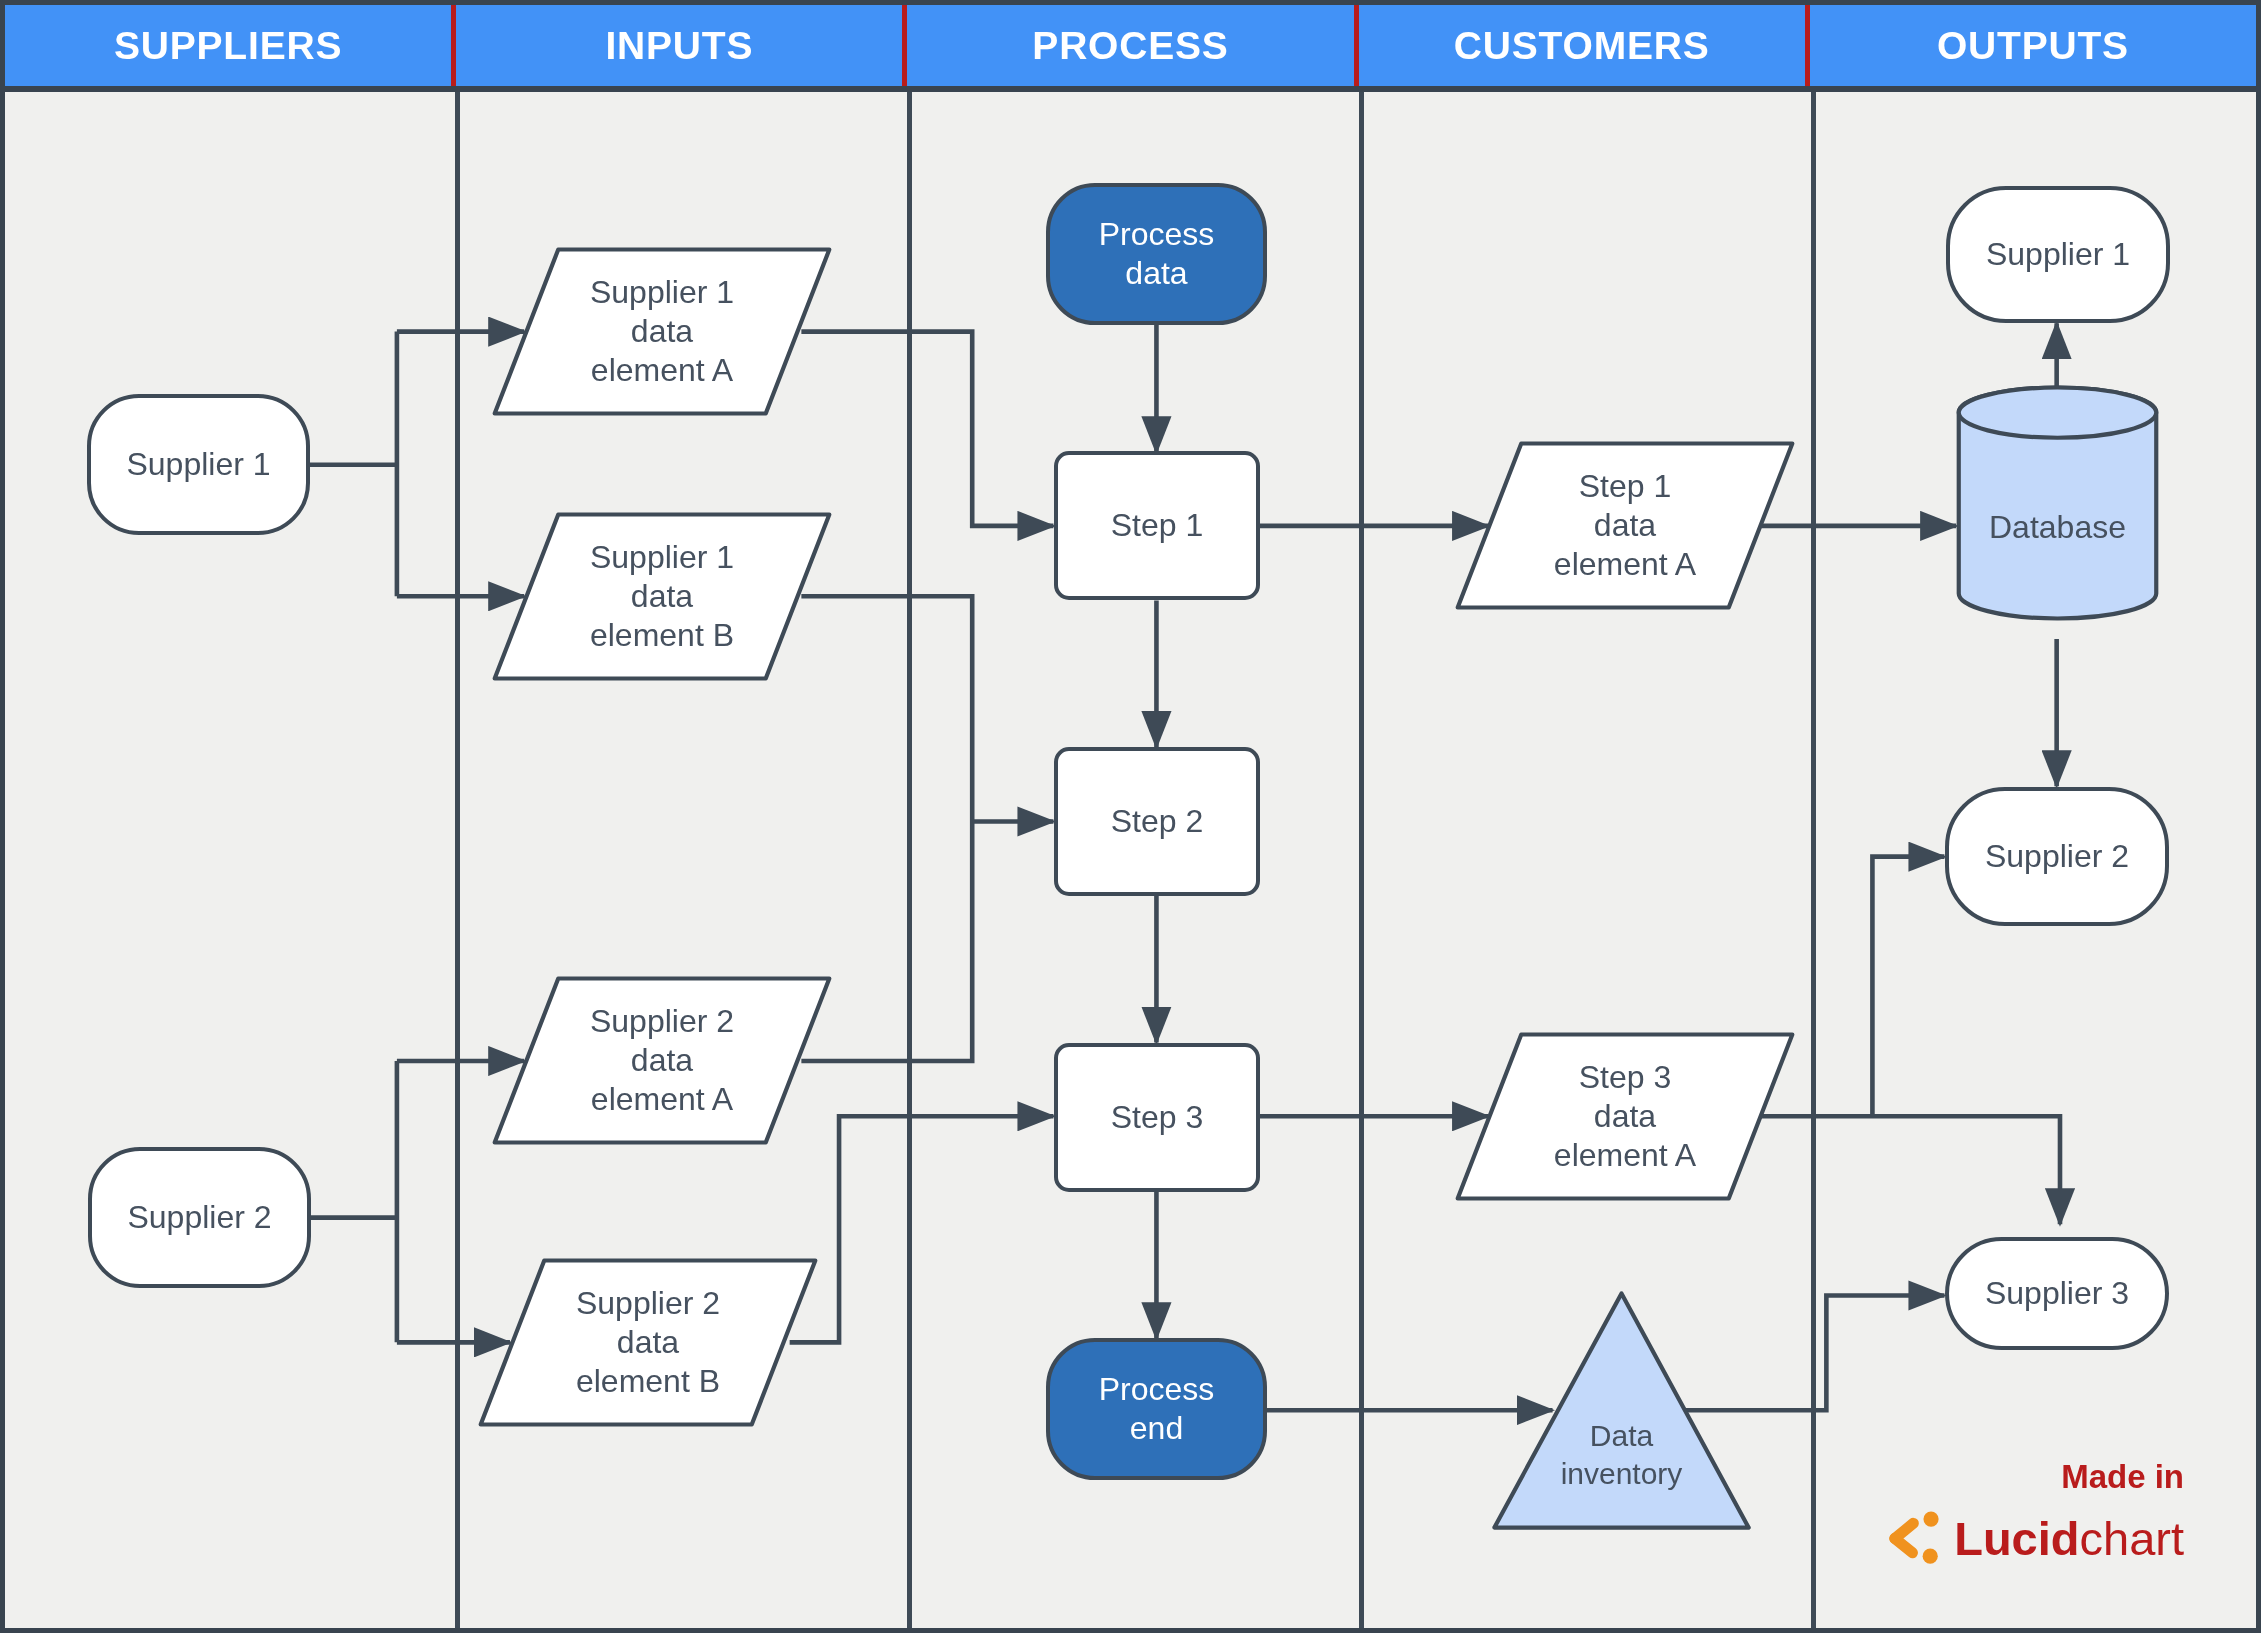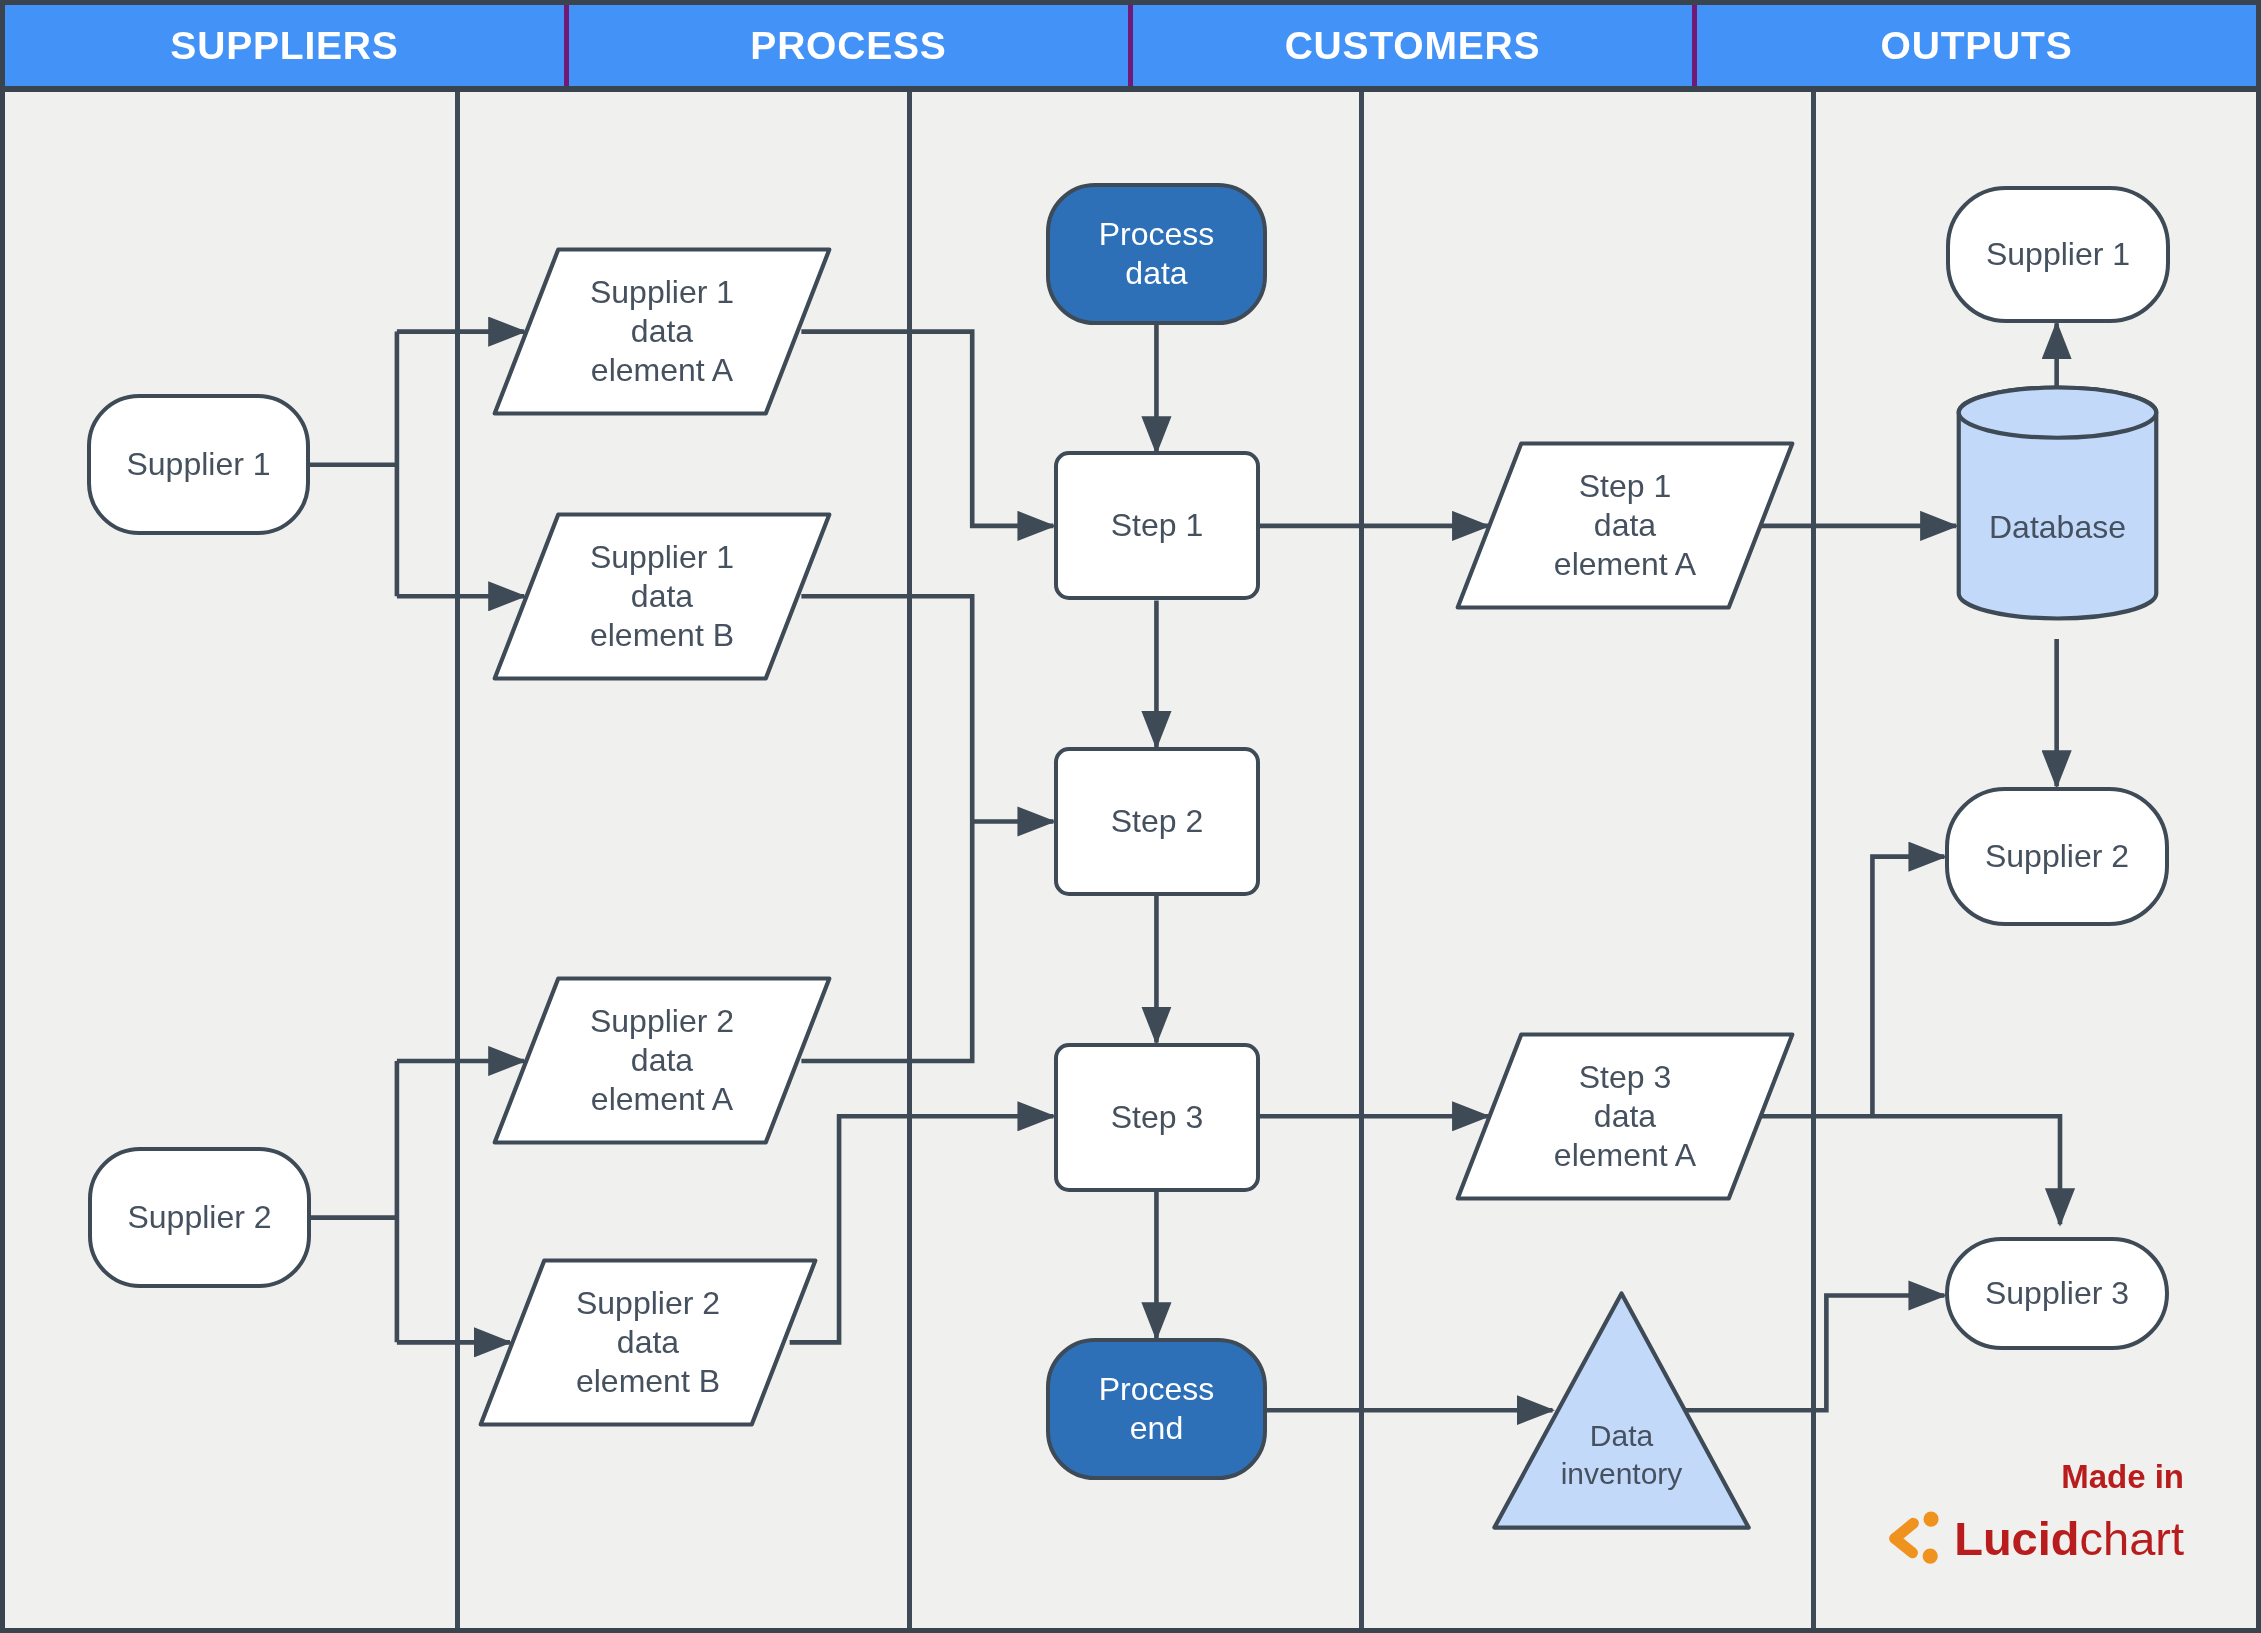--- a/index.html
+++ b/index.html
@@ -6,21 +6,21 @@
   #canvas{
     position:relative; width:2261px; height:1633px;
     background:#f0f0ee;
     box-sizing:border-box;
     border:5px solid #39444f;
     overflow:hidden;
     font-family:"Liberation Sans", sans-serif;
   }
   .divider{position:absolute;top:0;bottom:0;width:5px;background:#3e4a56;z-index:1;}
   .header{position:absolute;left:0;top:0;right:0;height:87px;display:flex;z-index:4;border-bottom:6.7px solid #39444f;box-sizing:border-box;}
-  .hcell{flex:1;background:#4292f7;display:flex;align-items:center;justify-content:center;border-right:5px solid #701a75;box-sizing:border-box;}
+  .hcell{flex:1;background:#4292f7;display:flex;align-items:center;justify-content:center;border-right:5px solid #b91c1c;box-sizing:border-box;}
   .hcell:last-child{border-right:none;}
   .hcell span{color:#ffffff;font-size:39px;font-weight:bold;letter-spacing:0.8px;}
   #wires{position:absolute;left:0;top:0;z-index:2;}
   .node{position:absolute;z-index:3;box-sizing:border-box;display:flex;align-items:center;justify-content:center;text-align:center;color:#46515f;font-size:32px;line-height:39px;}
   .term{background:#ffffff;border:4.2px solid #3e4a56;border-radius:52px;}
   .pill{background:#ffffff;border:4.2px solid #3e4a56;border-radius:60px;}
   .step{background:#ffffff;border:4.2px solid #3e4a56;border-radius:15px;}
   .startend{background:#2e70b8;border:4.2px solid #3e4a56;border-radius:49px;color:#ffffff;flex-direction:column;}
   .shape{position:absolute;z-index:3;}
   .shape svg{position:absolute;left:0;top:0;}
@@ -39,20 +39,23 @@
   <div class="divider" style="left:450px;"></div>
   <div class="divider" style="left:902px;"></div>
   <div class="divider" style="left:1354px;"></div>
   <div class="divider" style="left:1806px;"></div>
 
   <div class="header">
     <div class="hcell">
         <span>SUPPLIERS</span>
       </div>
     <div class="hcell">
+        <span>INPUTS</span>
+      </div>
+    <div class="hcell">
         <span>PROCESS</span>
       </div>
     <div class="hcell">
         <span>CUSTOMERS</span>
       </div>
     <div class="hcell">
         <span>OUTPUTS</span>
       </div>
   </div>
 

